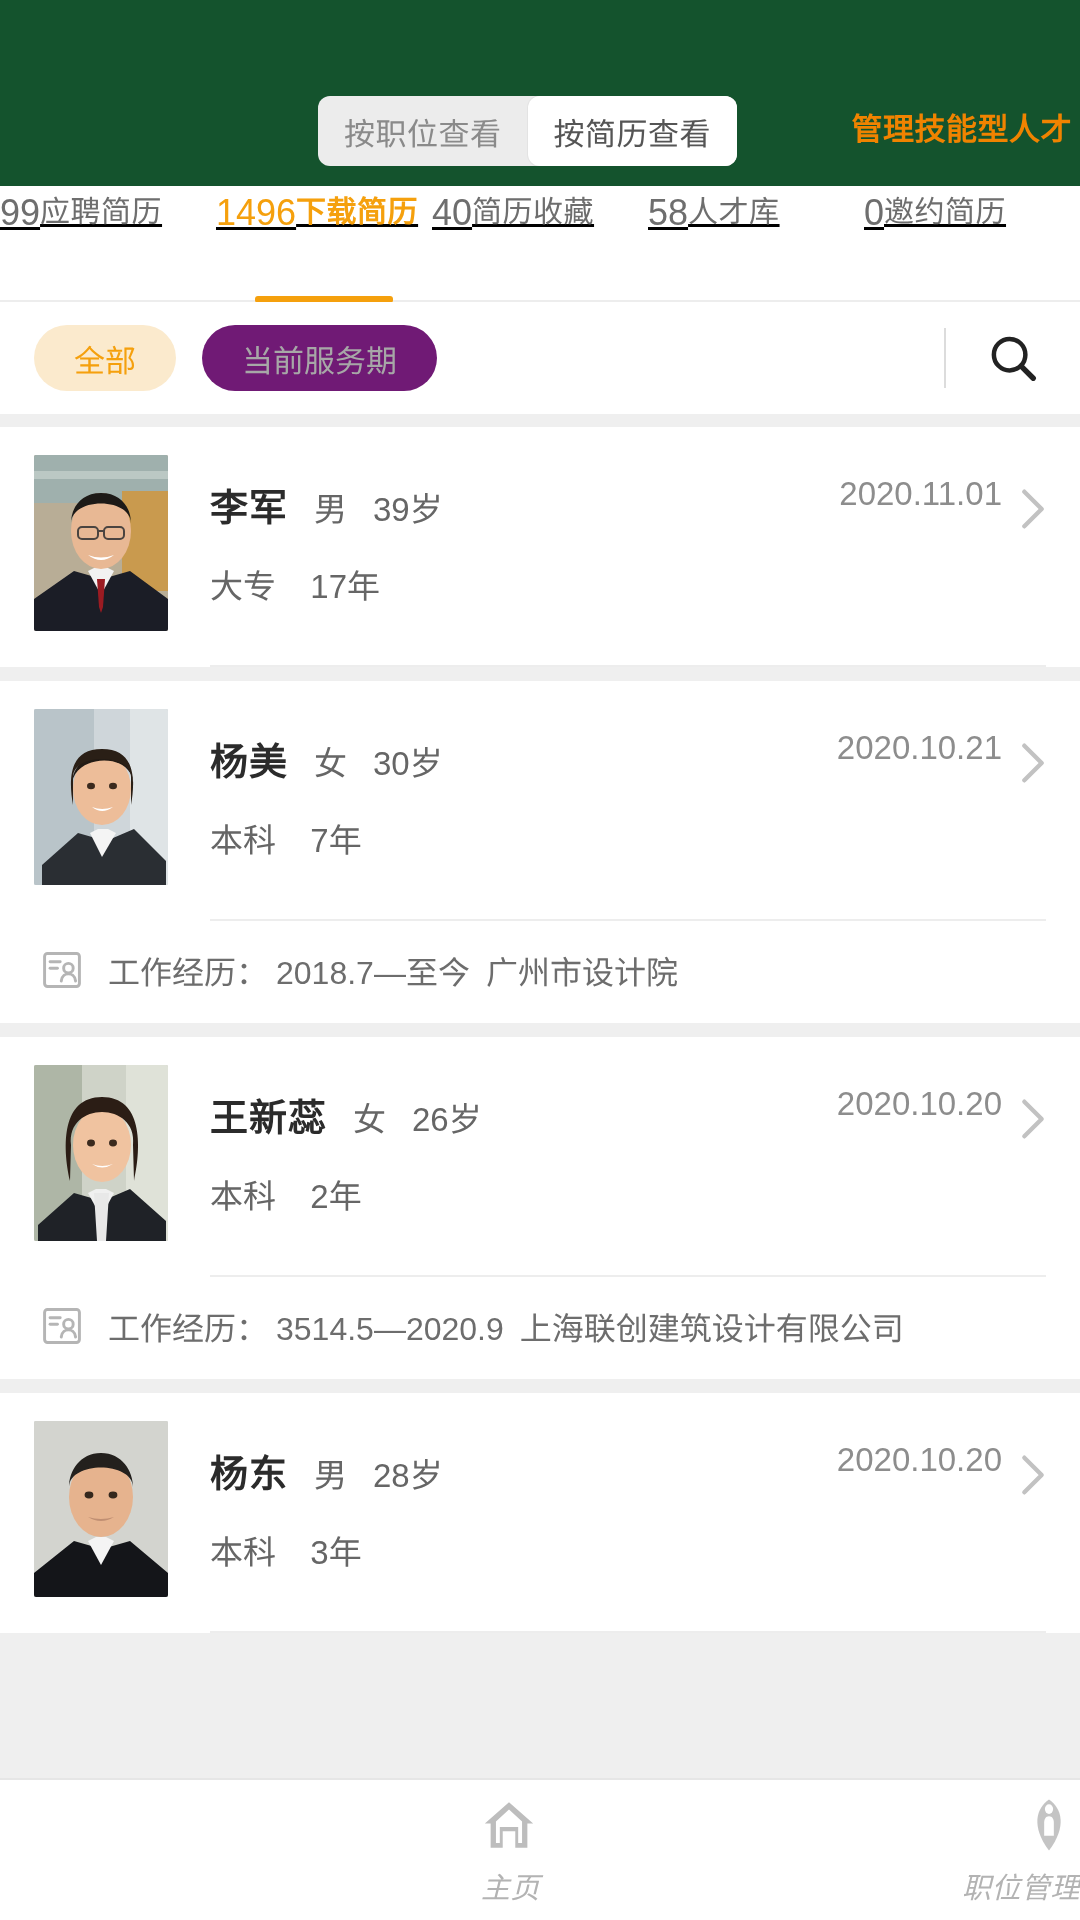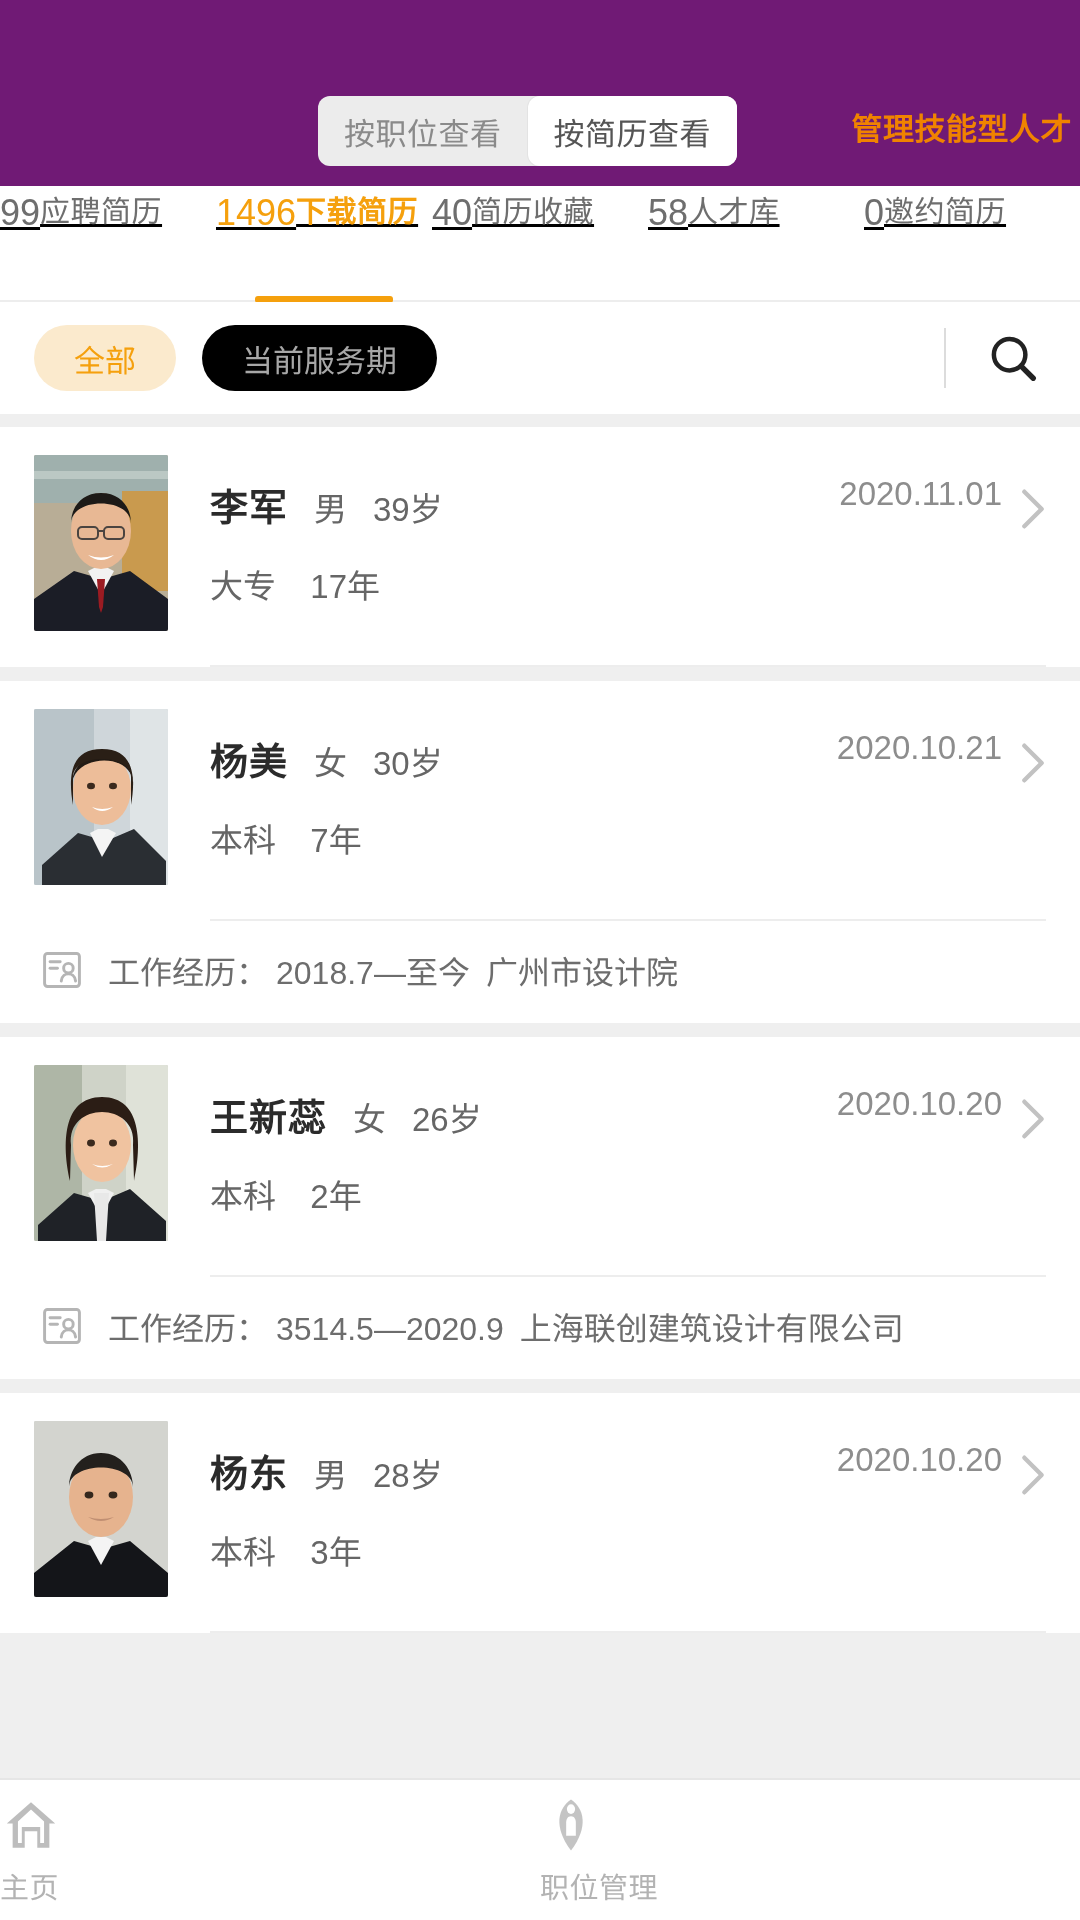--- a/index.html
+++ b/index.html
@@ -6,21 +6,21 @@
   html, body {
     width:1080px; height:1920px;
     font-family:"Liberation Sans","DejaVu Sans",sans-serif;
     background:#efefef;
     overflow:hidden;
   }
   #app { width:1080px; height:1920px; position:relative; background:#efefef; display:flex; flex-direction:column; }
 
   
   .header {
-    background:#701a75;
+    background:#14532d;
     height:186px;
     position:relative;
     flex:0 0 auto;
     padding-left:28px;
   }
   .segmented {
     position:absolute;
     left:318px; top:96px;
     height:70px;
     background:#ececec;
@@ -109,21 +109,21 @@
   .chip {
     height:66px;
     border-radius:33px;
     display:flex; align-items:center; justify-content:center;
     padding:0 40px;
     font-size:31px;
     margin-right:26px;
     white-space:nowrap;
   }
   .chip.on { background:#fbeacd; color:#f5a00d; }
-  .chip.off { background:#000000; color:#a7a7a7;font-family:Liberation Serif, serif; }
+  .chip.off { background:#701a75; color:#a7a7a7;font-family:Liberation Serif, serif; }
   .filter-divider {
     position:absolute;
     right:134px; top:26px;
     width:2px; height:60px;
     background:#dcdcdc;
   }
   .search-btn {
     position:absolute;
     right:36px; top:50%;
     transform:translateY(-50%);
@@ -199,21 +199,21 @@
   .tabbar {
     height:142px;
     background:#ffffff;
     border-top:2px solid #e6e6e6;
     display:flex;
     flex:0 0 auto;
   }
   .tab {
     flex:1;
     display:flex; flex-direction:column;
-    align-items:flex-start; justify-content:center;
+    align-items:flex-end; justify-content:center;font-style:italic;
   }
   .tab-icon { width:62px; height:62px; display:flex; align-items:center; justify-content:center; }
   .tab-label { font-size:29px; color:#b3b3b3; margin-top:8px; letter-spacing:.5px; }
   .tab.active .tab-label { color:#f5a00d; }
 </style>
 </head>
 <body>
 
 <div id="app">
 

